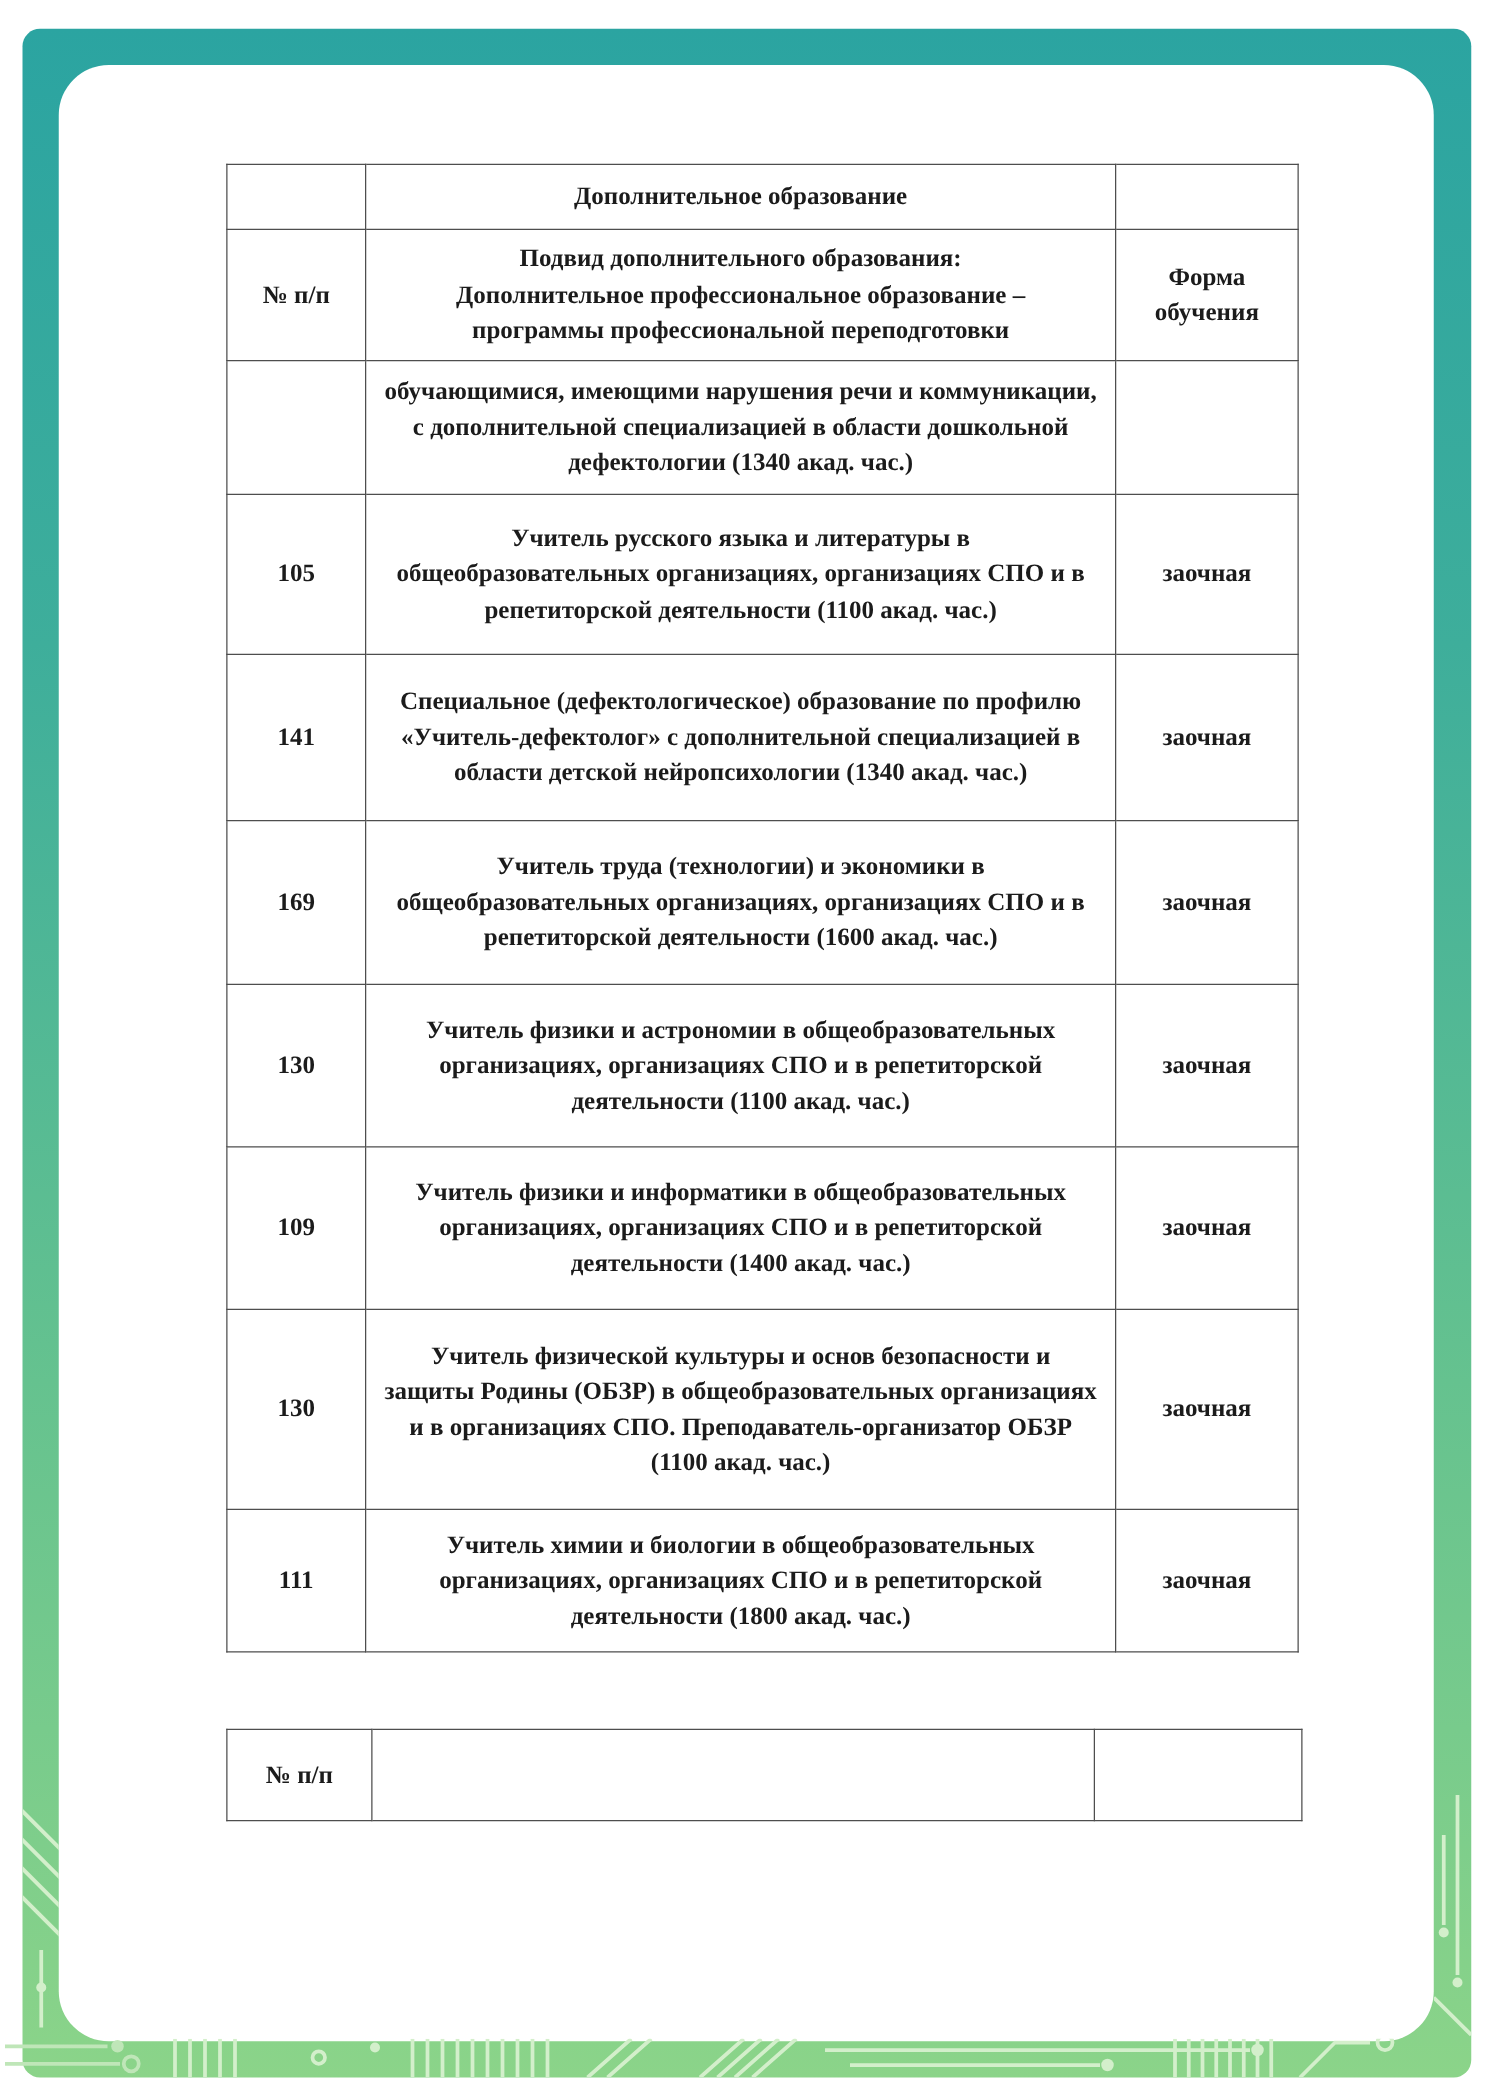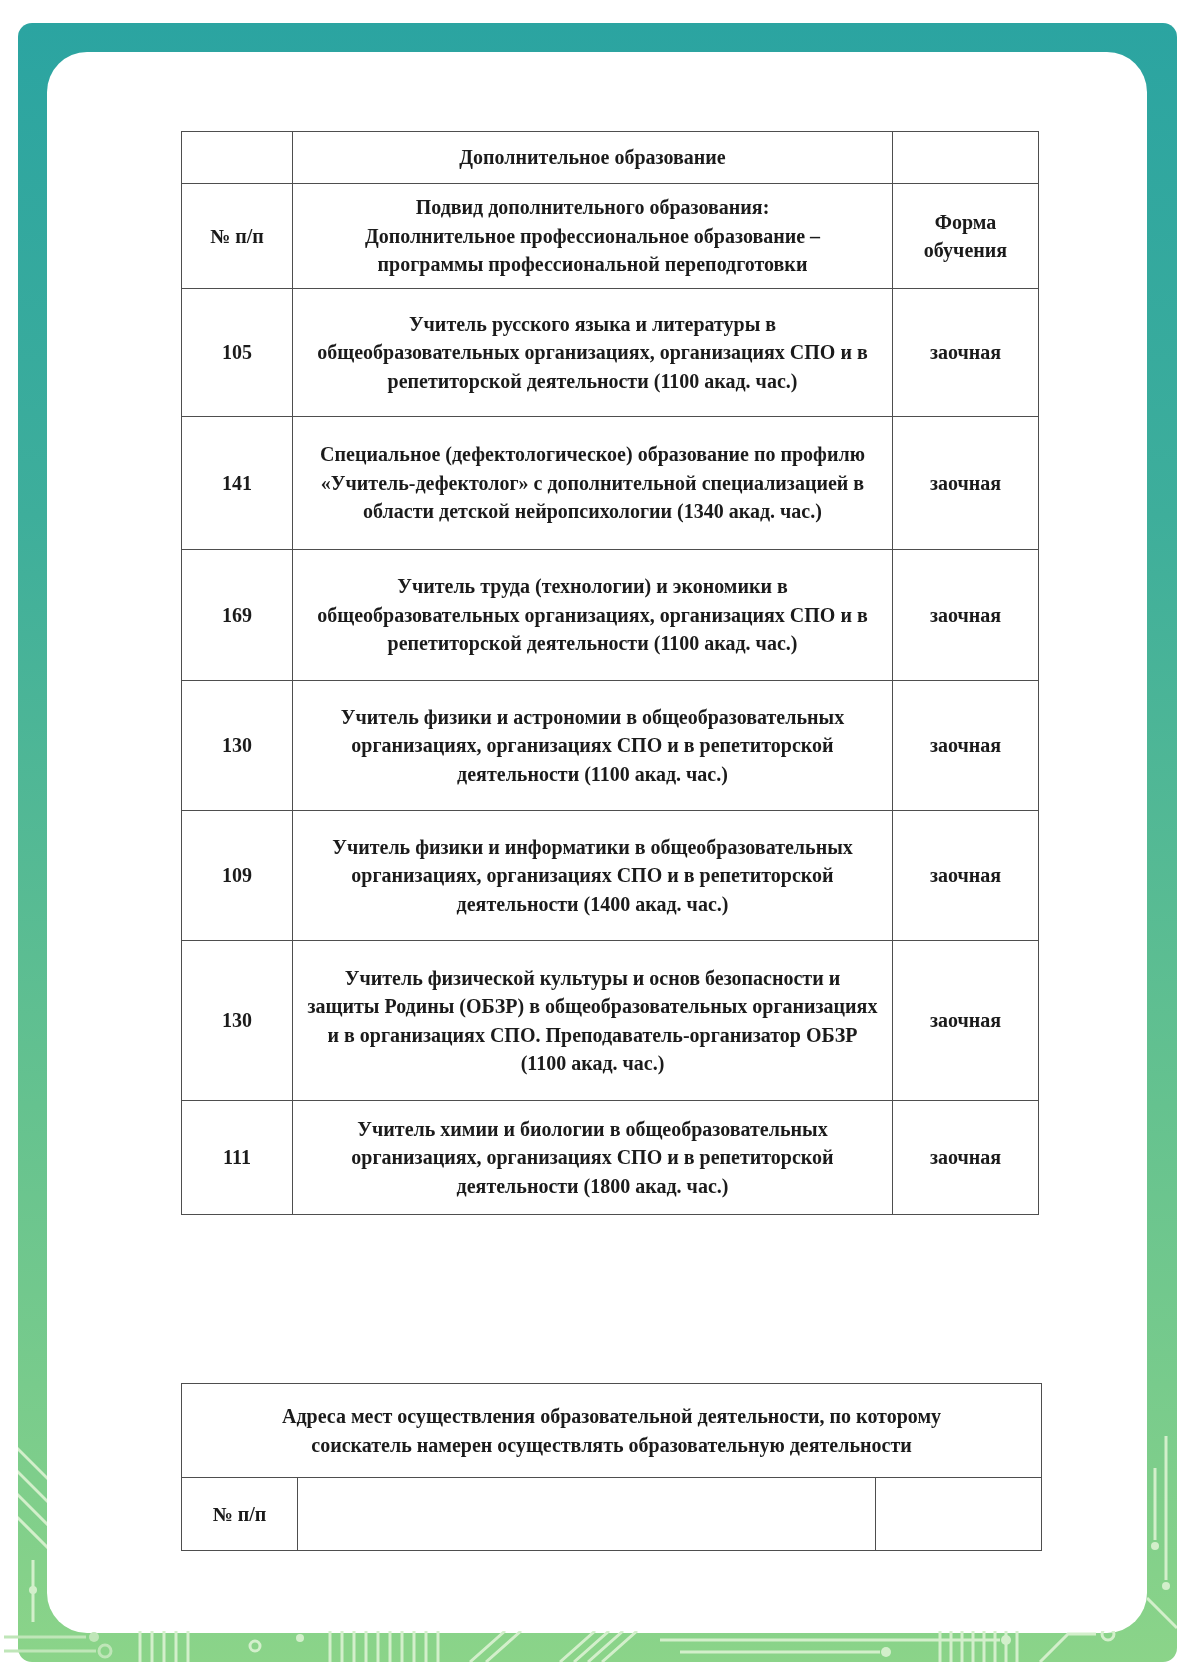--- a/index.html
+++ b/index.html
@@ -98,33 +98,38 @@
       <td></td>
     </tr>
     <tr class="h-hdr2">
       <td>№ п/п</td>
       <td class="pre">Подвид дополнительного образования:
 Дополнительное профессиональное образование –
 программы профессиональной переподготовки</td>
       <td class="pre">Форма
 обучения</td>
     </tr>
+    <tr class="h-r0">
+      <td></td>
+      <td>обучающимися, имеющими нарушения речи и коммуникации, с дополнительной специализацией в области дошкольной дефектологии (1340 акад. час.)</td>
+      <td></td>
+    </tr>
     <tr class="h-r1">
       <td>105</td>
       <td>Учитель русского языка и литературы в общеобразовательных организациях, организациях СПО и в репетиторской деятельности (1100 акад. час.)</td>
       <td>заочная</td>
     </tr>
     <tr class="h-r2">
       <td>141</td>
       <td>Специальное (дефектологическое) образование по профилю «Учитель-дефектолог» с дополнительной специализацией в области детской нейропсихологии (1340 акад. час.)</td>
       <td>заочная</td>
     </tr>
     <tr class="h-r3">
       <td>169</td>
-      <td>Учитель труда (технологии) и экономики в общеобразовательных организациях, организациях СПО и в репетиторской деятельности (1100 акад. час.)</td>
+      <td>Учитель труда (технологии) и экономики в общеобразовательных организациях, организациях СПО и в репетиторской деятельности (1600 акад. час.)</td>
       <td>заочная</td>
     </tr>
     <tr class="h-r4">
       <td>130</td>
       <td>Учитель физики и астрономии в общеобразовательных организациях, организациях СПО и в репетиторской деятельности (1100 акад. час.)</td>
       <td>заочная</td>
     </tr>
     <tr class="h-r5">
       <td>109</td>
       <td>Учитель физики и информатики в общеобразовательных организациях, организациях СПО и в репетиторской деятельности (1400 акад. час.)</td>
@@ -143,24 +148,20 @@
   </tbody>
     </table>
 
   <table class="t2">
     <colgroup>
         <col class="c-num">
         <col class="c-addr">
         <col class="c-extra">
       </colgroup>
     <tbody>
-        <tr class="h-t2hdr">
-      <td colspan="3" class="pre hdr-cell">Адреса мест осуществления образовательной деятельности, по которому
-соискатель намерен осуществлять образовательную деятельности</td>
-    </tr>
     <tr class="h-t2row">
       <td>№ п/п</td>
       <td></td>
       <td></td>
     </tr>
   </tbody>
     </table>
 
 </div>
 

